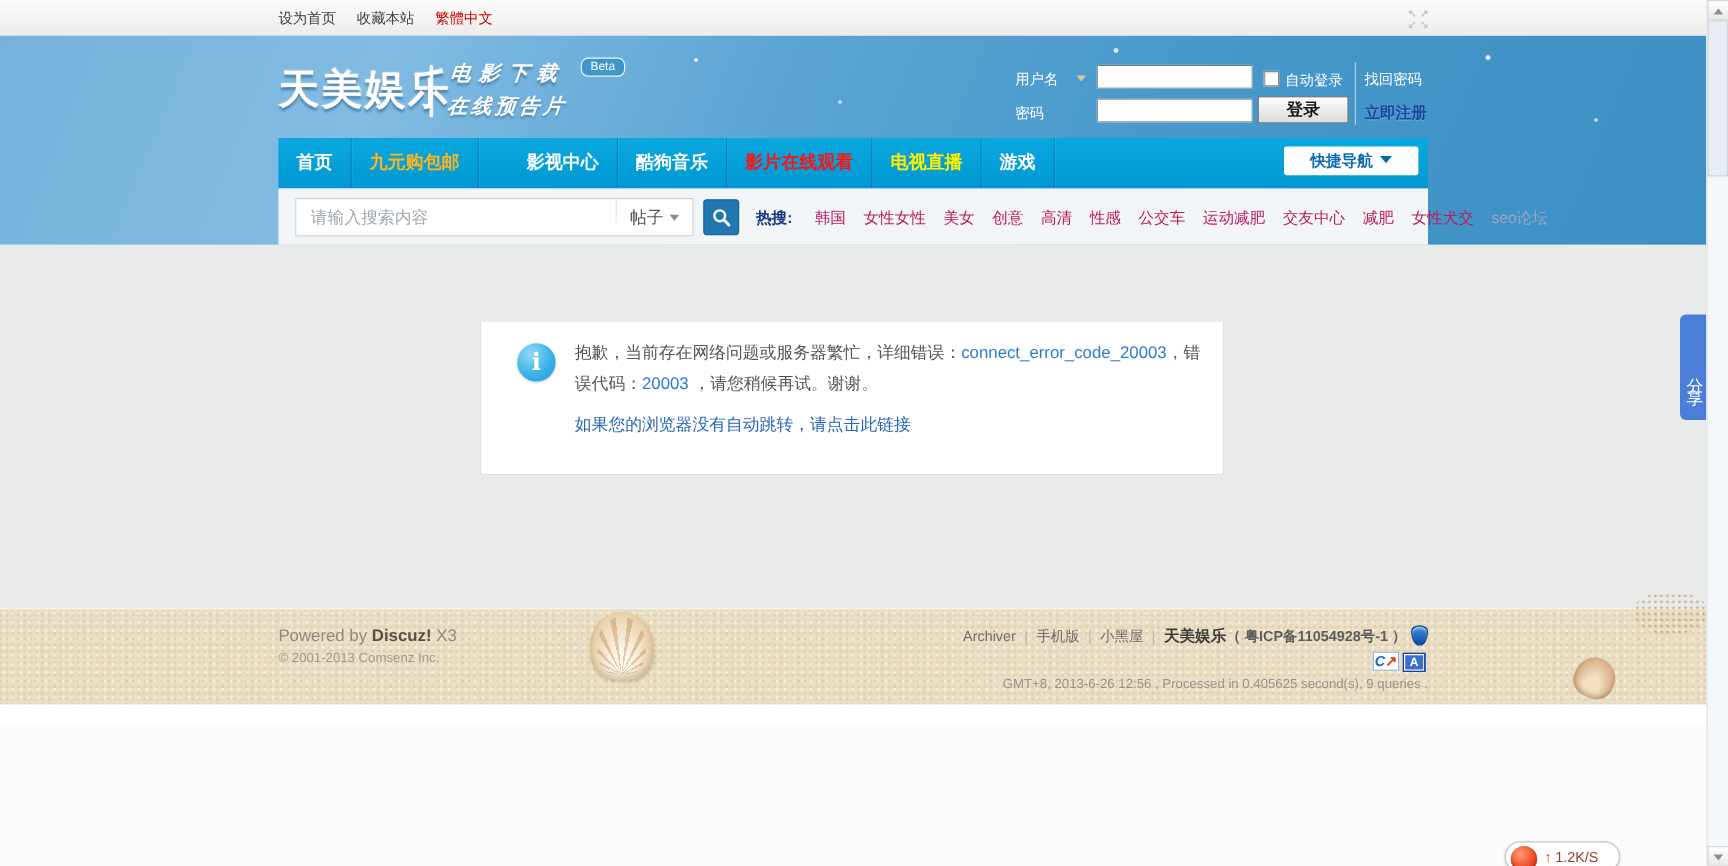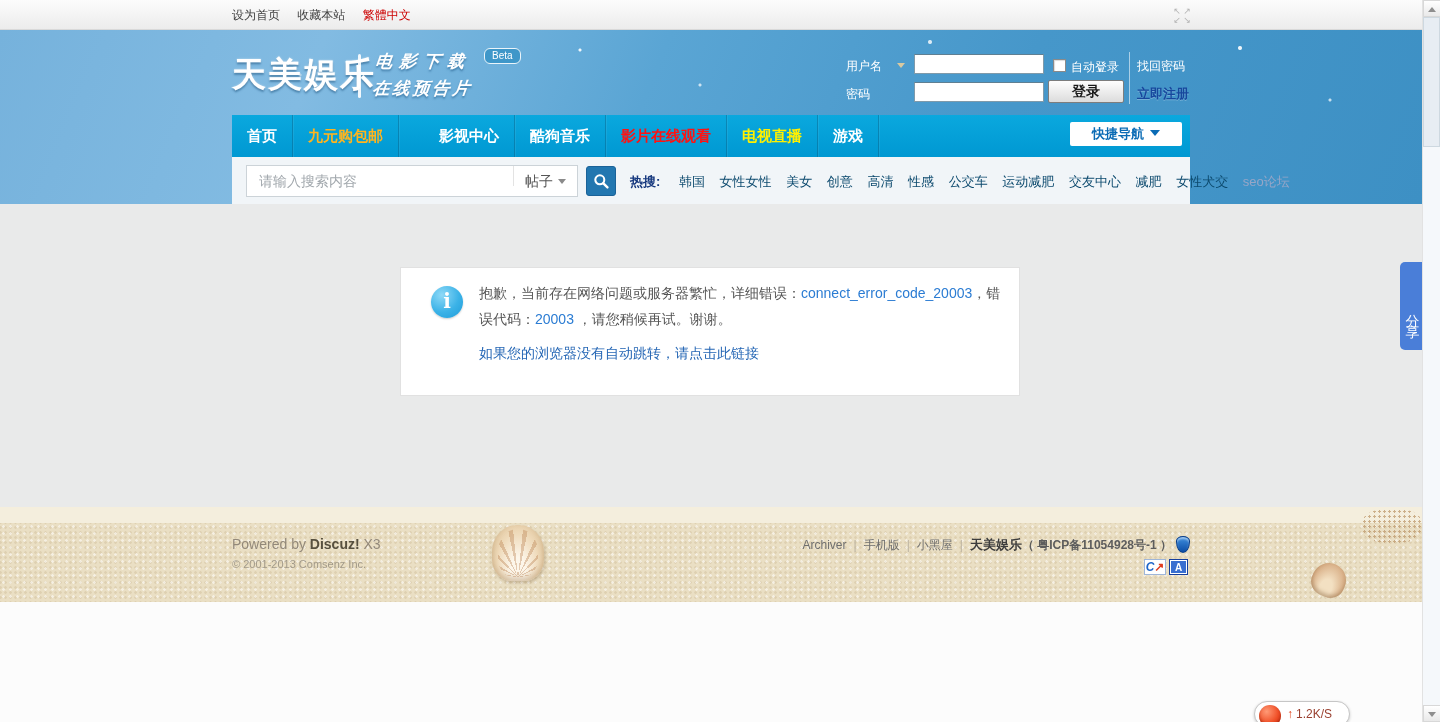--- a/index.html
+++ b/index.html
@@ -75,21 +75,21 @@
   .search-input::placeholder { color:#a2a8ad; }
   .search-cat { position:absolute; right:0; top:0; width:64px; height:20px; border-left:1px solid #e3e3e3;
                 font-size:14px; color:#555; text-align:center; line-height:30px; cursor:pointer; }
   .search-cat .caret { display:inline-block; margin-left:5px; width:0; height:0; vertical-align:2px;
                 border-left:4px solid transparent; border-right:4px solid transparent; border-top:5px solid #8a8a8a; }
   .search-btn { position:absolute; left:354px; top:9px; width:30px; height:30px; background:#2277b0;
                 border:1px solid #1b6298; border-radius:3px; cursor:pointer;
                 display:flex; align-items:center; justify-content:center; }
   .hot-search { position:absolute; left:398px; top:16px; font-size:13px; white-space:nowrap; }
   .hot-search .hot-label { font-weight:bold; color:#16387e; margin-right:4px; }
-  .hot-search a { color:#0c4a6e; text-decoration:none; margin-left:11px; }
+  .hot-search a { color:#be185d; text-decoration:none; margin-left:11px; }
   .hot-search a.muted { color:#97a6c7; }
 
   
   .content { position:absolute; left:0; top:204px; width:1422px; height:303px; background:#e9eaea; }
   .error-card { position:absolute; left:400px; top:63px; width:620px; height:129px; background:#fff;
                 border:1px solid #e1e1e1; }
   .info-icon { position:absolute; left:30px; top:18px; width:32px; height:32px; border-radius:50%;
                background:radial-gradient(circle at 34% 28%, #8ed9f7, #3bb2e7 55%, #1f9cd9);
                box-shadow:0 1px 2px rgba(0,0,0,.2); color:#fff; font-family:"DejaVu Serif",serif;
                font-size:20px; font-weight:bold; text-align:center; line-height:31px; }
@@ -97,21 +97,21 @@
   .error-text .code { color:#2b7cd3; }
   .error-redirect { position:absolute; left:78px; top:77px; font-size:14px; color:#2667b5; text-decoration:none; }
 
   
   .share-tab { position:absolute; left:1400px; top:262px; width:22px; height:88px; background:#4a7ed8;
                border-radius:5px 0 0 5px; color:#fff; font-size:14px; cursor:pointer;
                writing-mode:vertical-rl; text-align:center; letter-spacing:10px; padding-top:14px; }
 
   
   .footer-light { position:absolute; left:0; top:507px; width:1422px; height:16px; background:#f4eedd; }
-  .footer { position:absolute; left:0; top:523px; width:1422px; height:79px; background:#eadfc4;
+  .footer { position:absolute; left:0; top:508px; width:1422px; height:79px; background:#eadfc4;
     background-image:radial-gradient(rgba(255,255,255,.5) 1px, transparent 1.6px),
                      radial-gradient(rgba(170,140,95,.18) 1px, transparent 1.6px);
     background-size:7px 7px, 5px 5px; background-position:0 0, 3px 2px; }
   .powered { position:absolute; left:232px; top:13px; font-size:14px; color:#93897a; }
   .powered b { color:#57503f; }
   .copyright { position:absolute; left:232px; top:35px; font-size:11px; color:#a29a8a; }
   .shell { position:absolute; left:492px; top:2px; width:52px; height:56px;
            background:radial-gradient(ellipse at 50% 80%, #fdf6ea 20%, #eed9b8 60%, #d9bd92);
            border-radius:48% 48% 38% 38%;
            box-shadow:inset 0 -4px 6px rgba(150,110,60,.35), 1px 2px 3px rgba(120,90,50,.3); }
@@ -263,20 +263,21 @@
   <div class="footer">
     <div class="powered"><span>Powered by</span> <b>Discuz!</b> <span>X3</span></div>
     <div class="copyright">© 2001-2013 Comsenz Inc.</div>
     <div class="shell"></div>
     <div class="footer-links">
       <a href="#">Archiver</a><span class="sep">|</span><a href="#">手机版</a><span class="sep">|</span><a href="#">小黑屋</a><span class="sep">|</span><span class="site">天美娱乐</span><span class="icp">（ 粤ICP备11054928号-1 ）</span><span class="shield-icon"></span>
     </div>
     <div class="footer-icons">
       <span class="cnzz-icon">C<i>↗</i></span><span class="a-icon">A</span>
     </div>
+    <div class="footer-stats">GMT+8, 2013-6-26 12:56 , Processed in 0.405625 second(s), 9 queries .</div>
     <div class="shell2"></div>
     <div class="speckles"></div>
   </div>
   <div class="footer-bottom"></div>
 
   <div class="speed-pill">
     <span class="speed-ball"></span>
     <span class="speed-text"><span class="up">↑</span><span>1.2K/S</span></span>
   </div>
 

